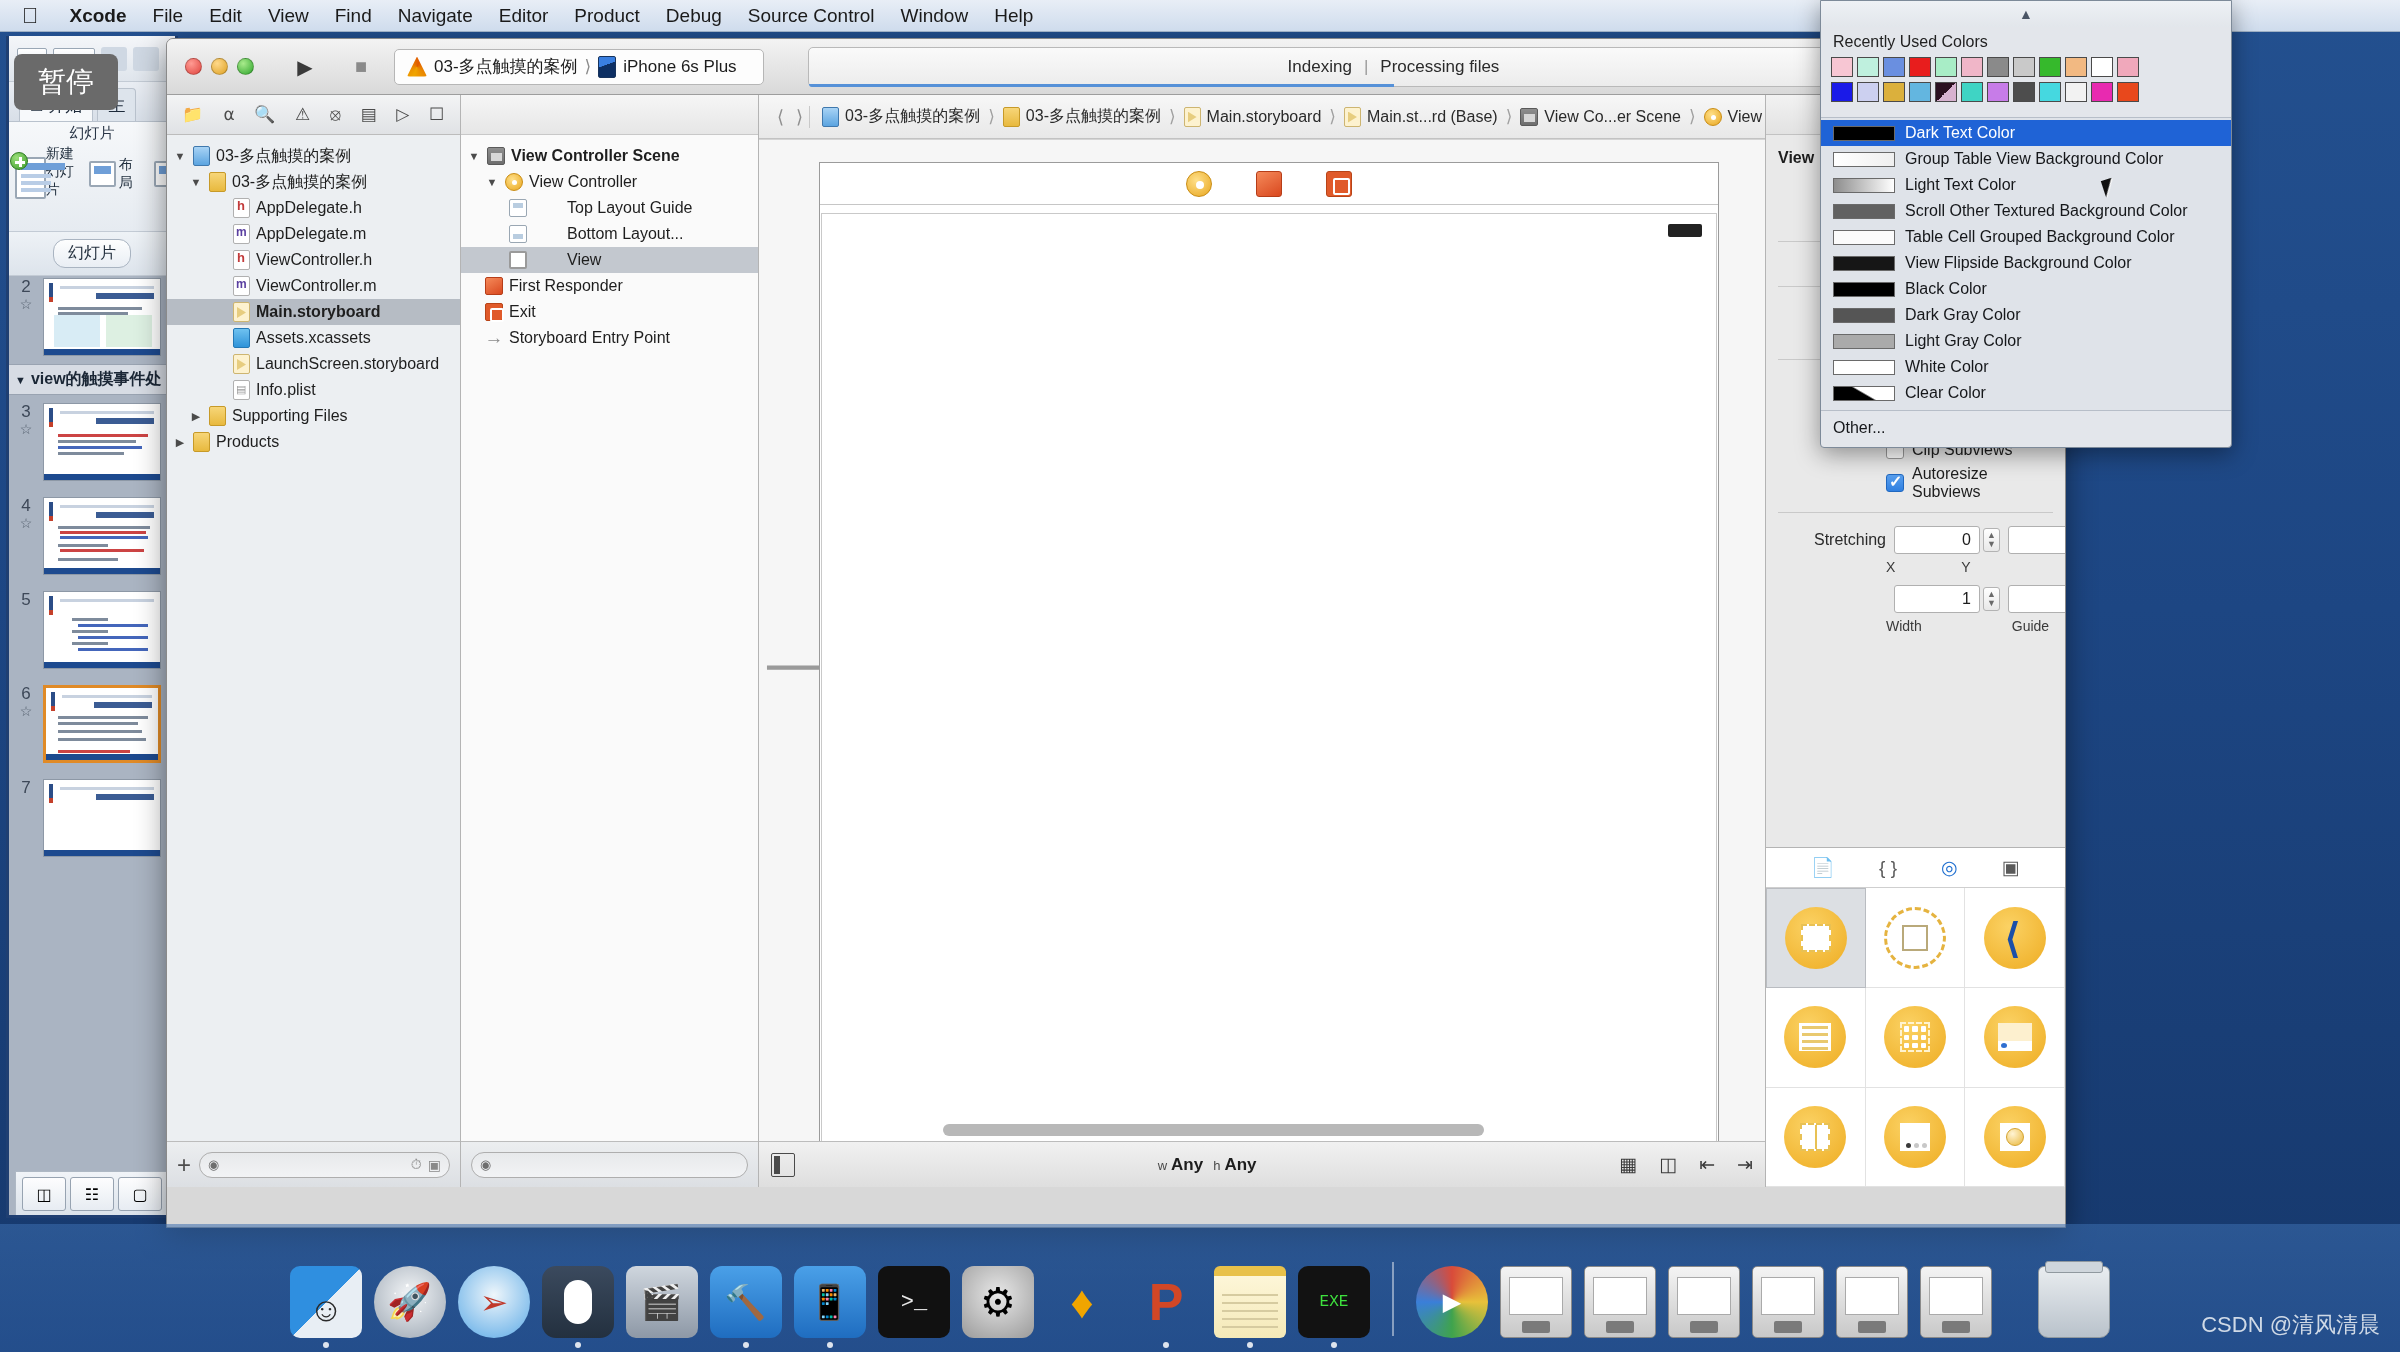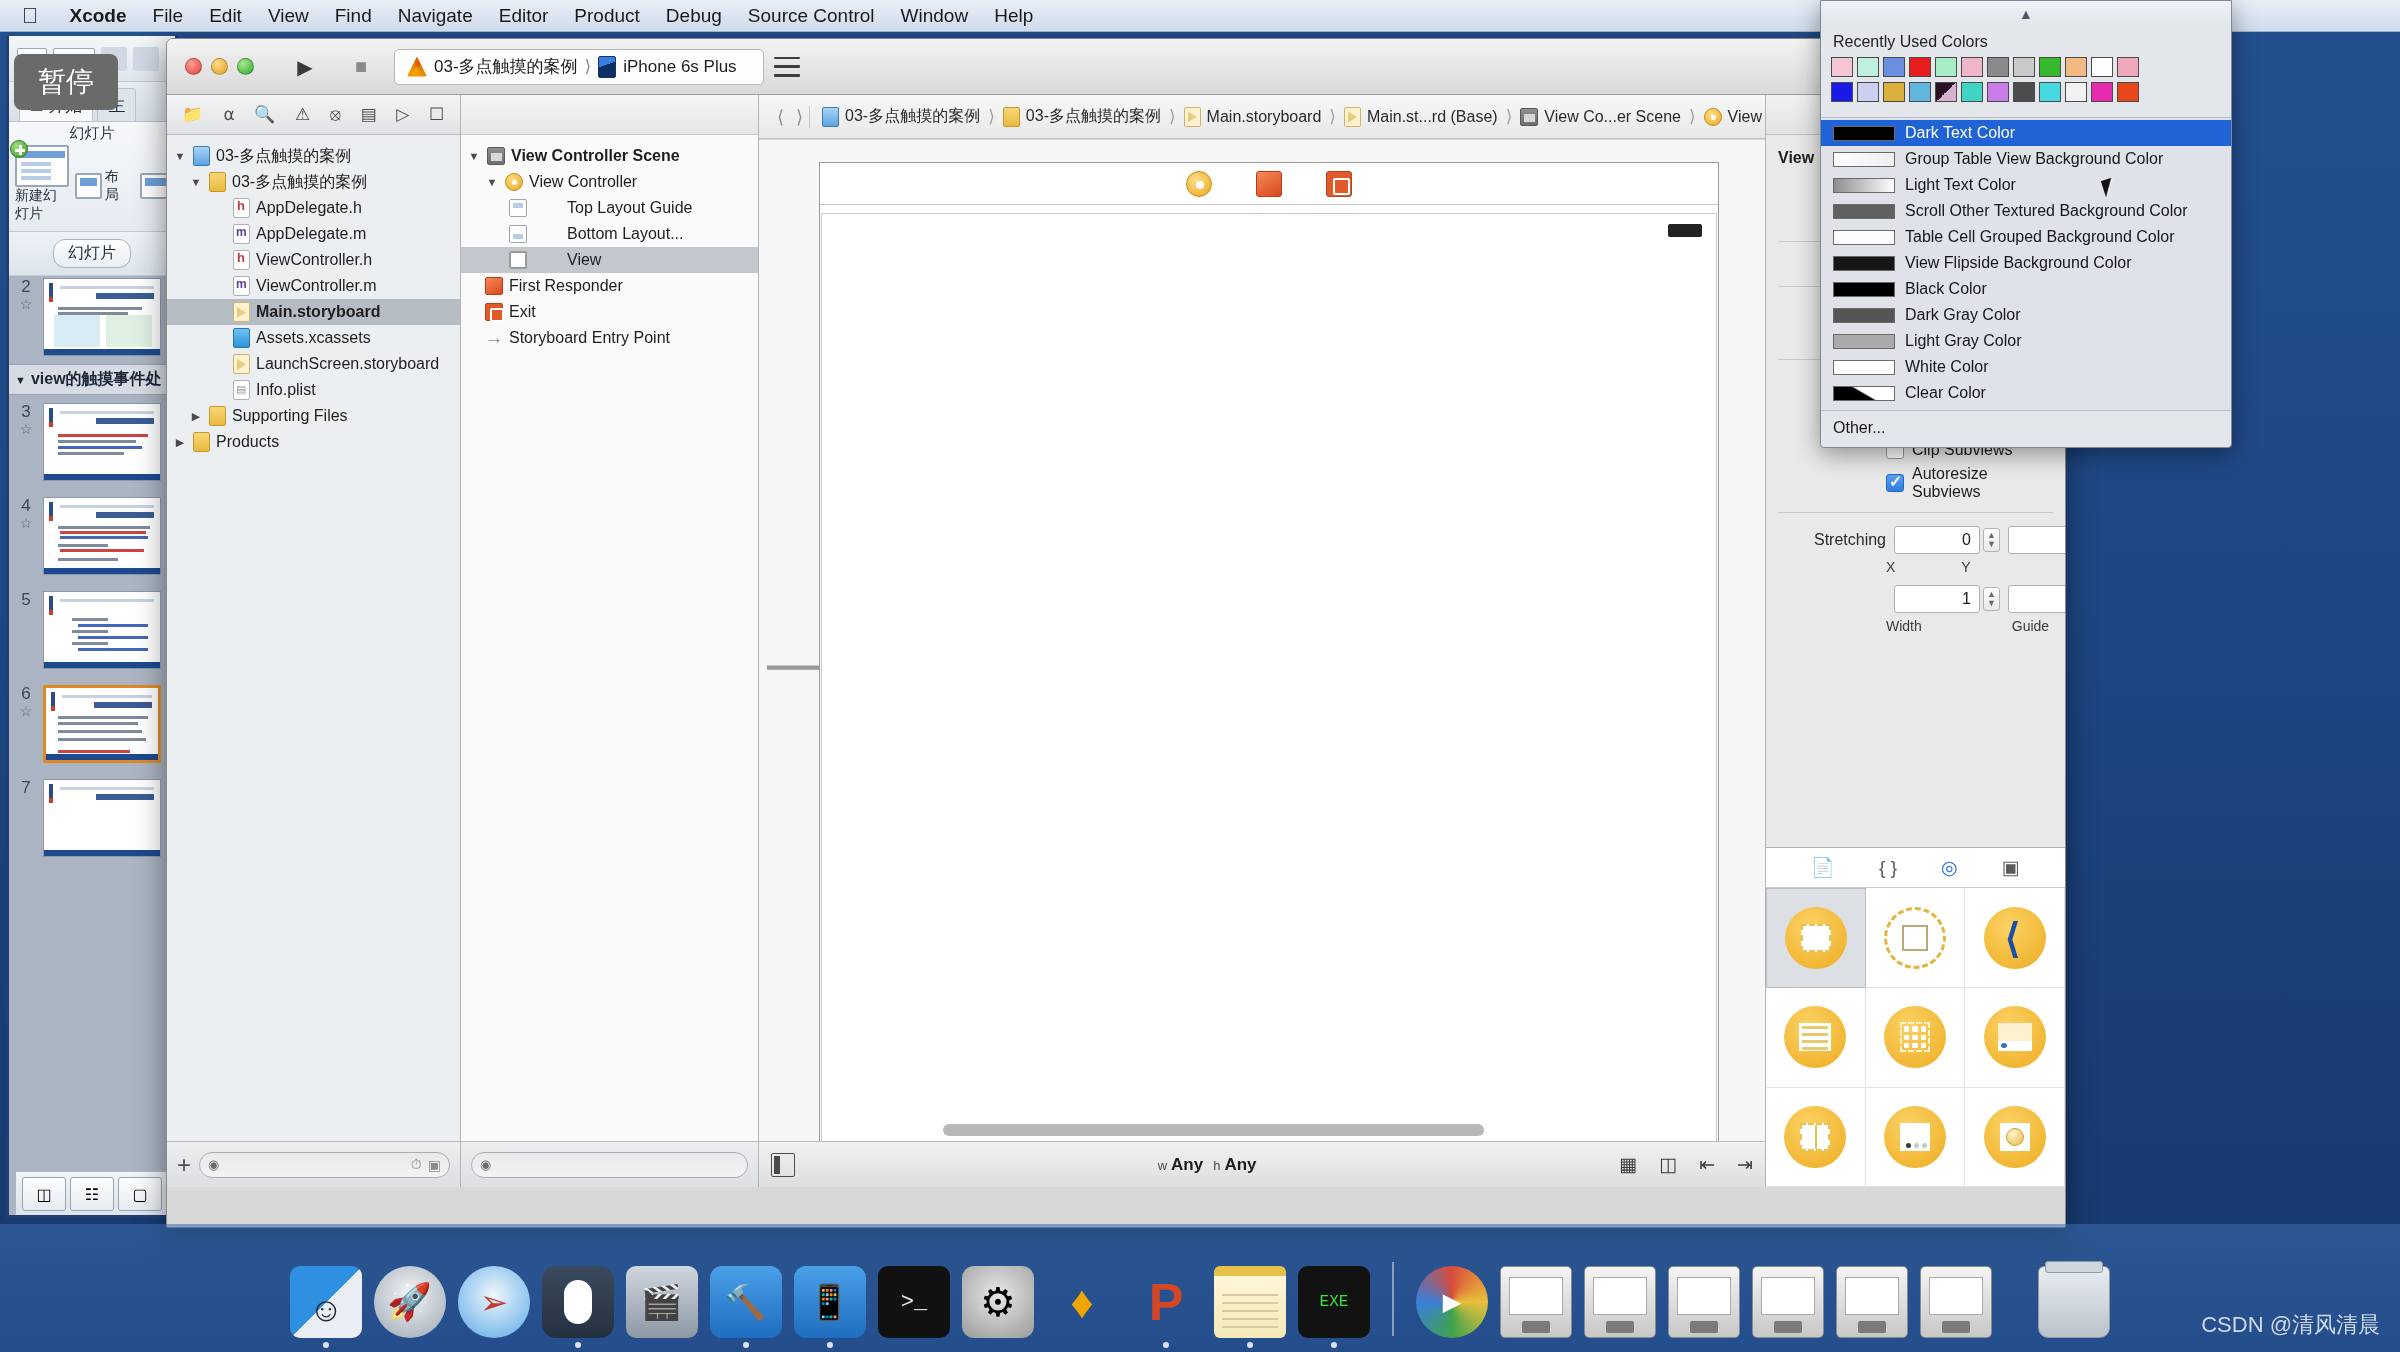--- a/index.html
+++ b/index.html
@@ -46,21 +46,21 @@
   .home-glyph { font-size: 15px; }
   .ppt-ribbon {
     height: 110px; background: linear-gradient(180deg,#f6f8fa,#e6ebf1);
     border-bottom: 1px solid #c3cbd5; position: relative; padding-top: 2px;
   }
   .ribbon-grouplabel {
     text-align: center; font-size: 15px; color: #2a3647; margin-bottom: 2px;
   }
   .ribbon-body { display: flex; gap: 6px; padding: 0 6px; }
   .ribbon-big {
-    display: flex; flex-direction: column; align-items: flex-start; font-size: 14px;
+    display: flex; flex-direction: row; align-items: flex-end; font-size: 14px;
     color: #22303f;
   }
   .slide-thumb-ic {
     width: 54px; height: 42px; background: #fff; border: 2px solid #9aa7b5;
     border-radius: 2px; position: relative;
   }
   .slide-thumb-ic::before {
     content:''; position:absolute; left:4px; top:4px; width:44px; height:7px; background:#6f9fd8;
   }
   .slide-thumb-ic::after {
@@ -655,20 +655,26 @@
       </div>
       <div class="tb-btn">▶</div>
       <div class="tb-btn" style="color:#8a8a8a">■</div>
       <div class="scheme">
         <span class="xicon"></span>
         <span>03-多点触摸的案例</span>
         <span class="chev">⟩</span>
         <span class="simicon"></span>
         <span>iPhone 6s Plus</span>
       </div>
+      <div class="activity">
+        <span>Indexing</span>
+        <span class="sep">|</span>
+        <span>Processing files</span>
+        <span class="act-progress"></span>
+      </div>
       <div class="tb-right">
         <div class="hamb">
             <span></span>
             <span></span>
             <span></span>
           </div>
       </div>
     </div>
 
     <div class="xc-body">

